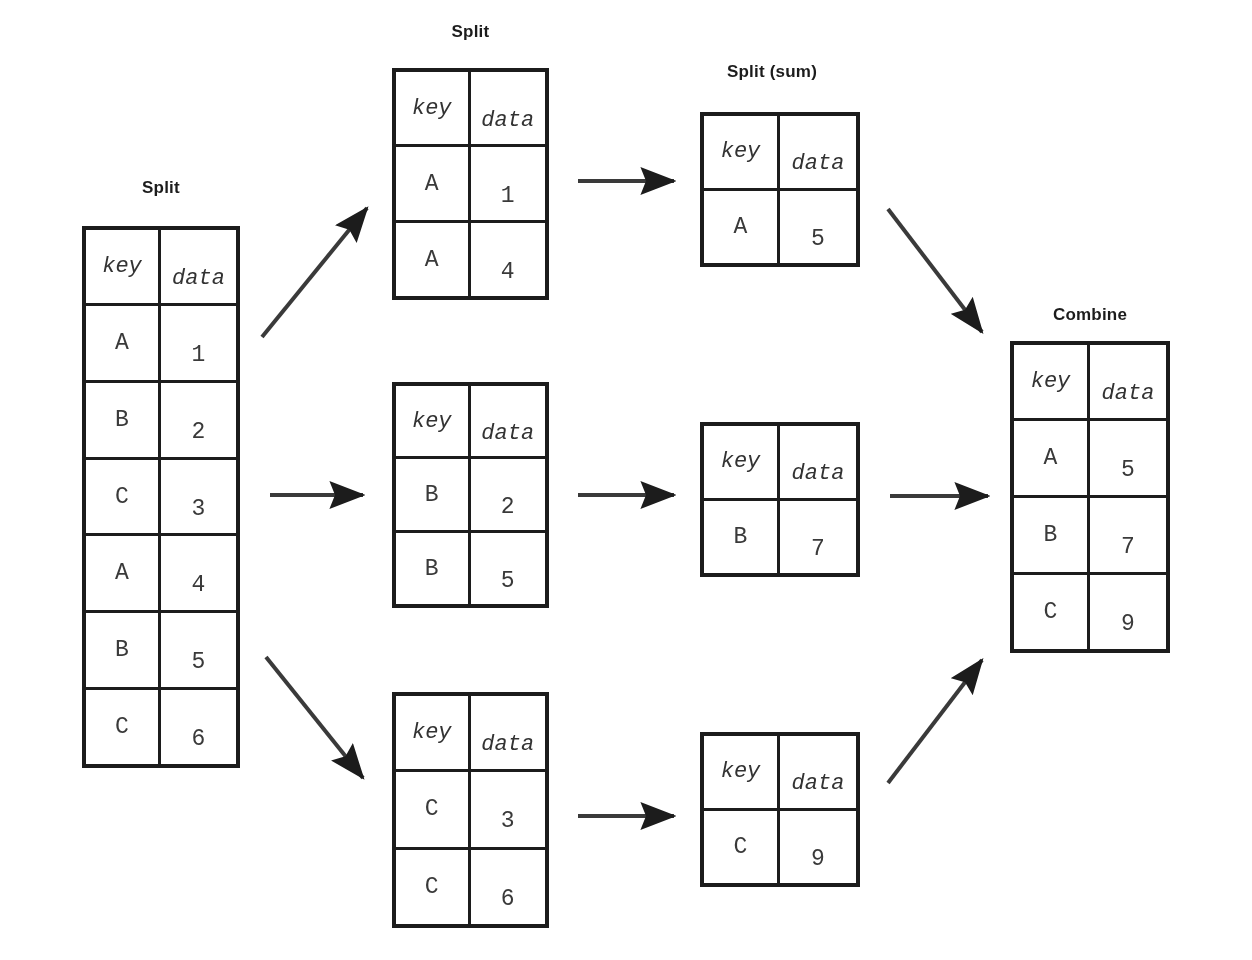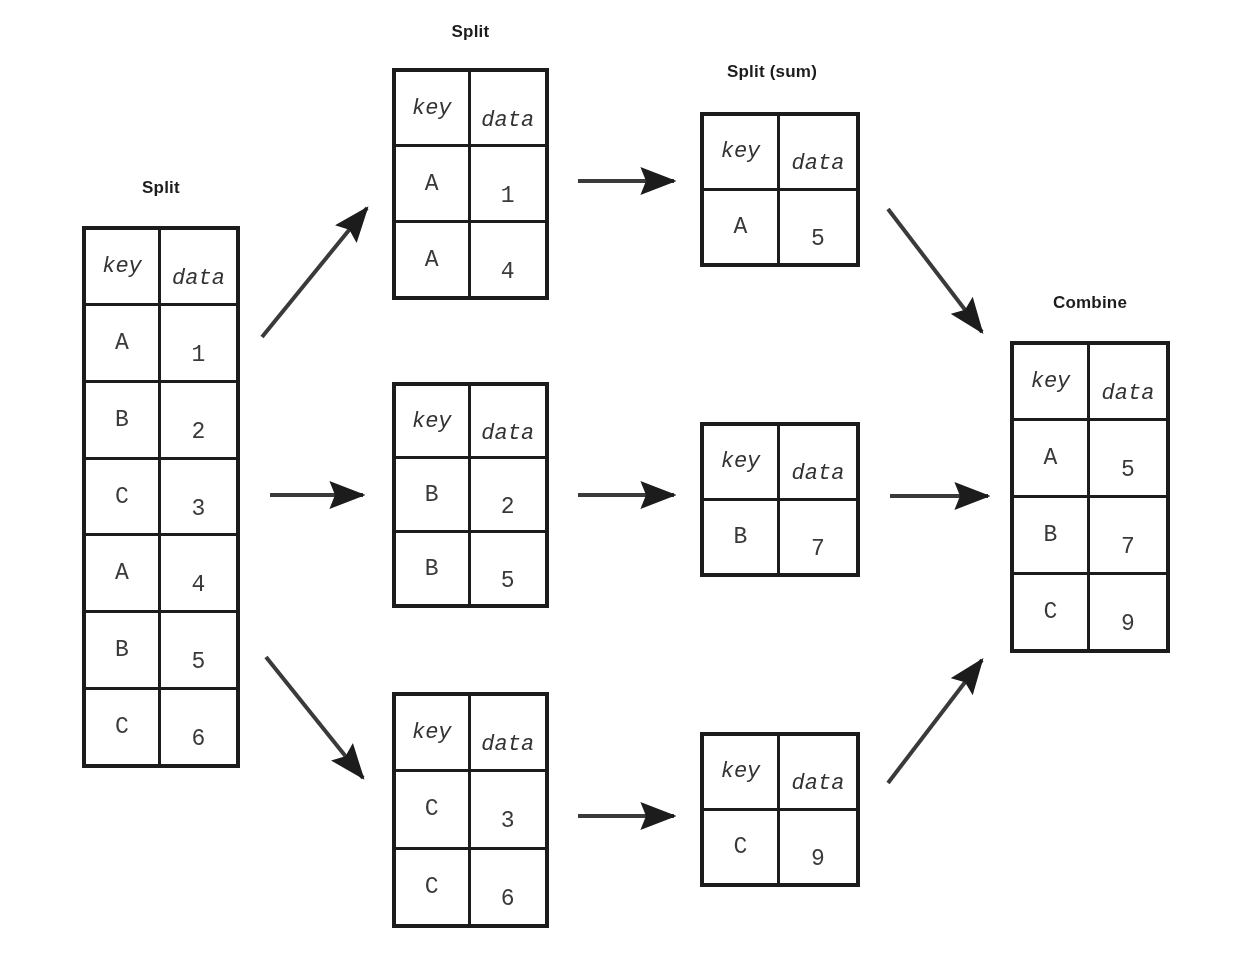--- a/index.html
+++ b/index.html
@@ -72,21 +72,21 @@
   }
 </style>
 </head>
 <body>
 
 <div id="canvas">
 
   <div class="stage-title" style="left:82px; top:178px; width:158px;">Split</div>
   <div class="stage-title" style="left:392px; top:22px; width:157px;">Split</div>
   <div class="stage-title" style="left:672px; top:62px; width:200px;">Split (sum)</div>
-  <div class="stage-title" style="left:1010px; top:293px; width:160px;">Combine</div>
+  <div class="stage-title" style="left:1010px; top:305px; width:160px;">Combine</div>
 
   <div class="tbl" style="left:82px; top:226px; width:158px; height:542px;">
     <div class="trow head">
       <div class="tcell">key</div>
       <div class="tcell">data</div>
     </div>
     <div class="trow">
       <div class="tcell">A</div>
       <div class="tcell">1</div>
     </div>

